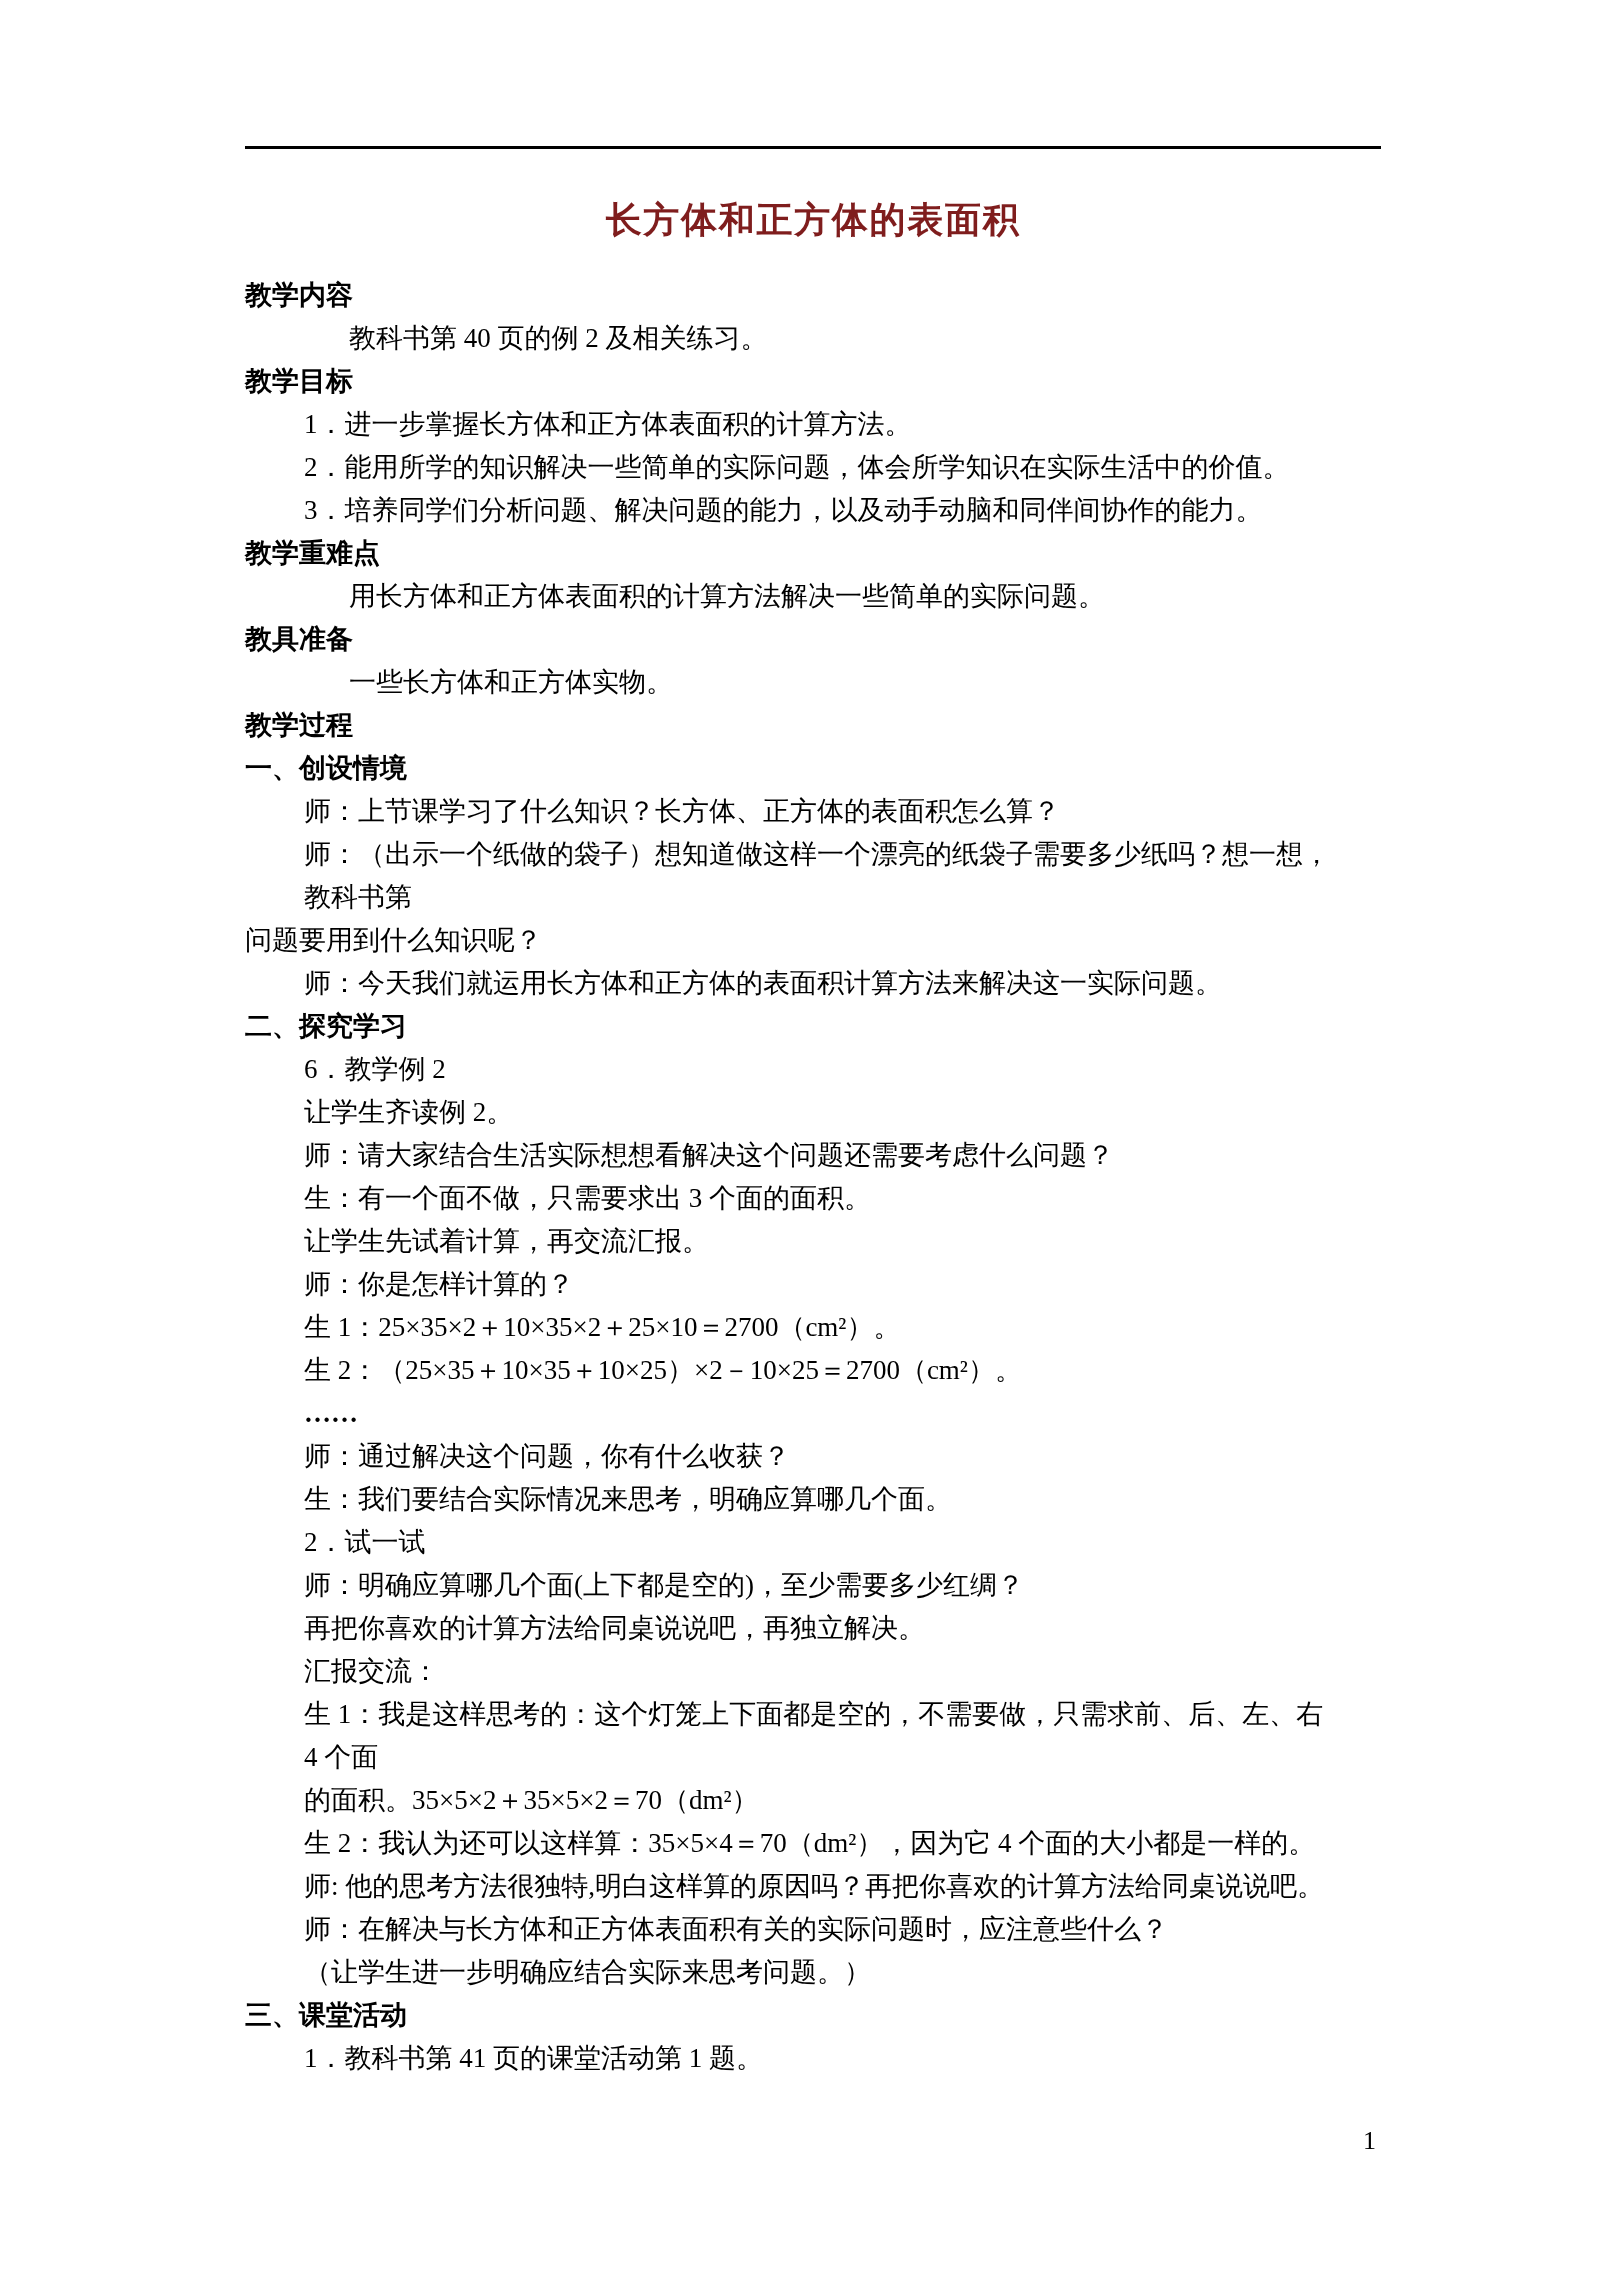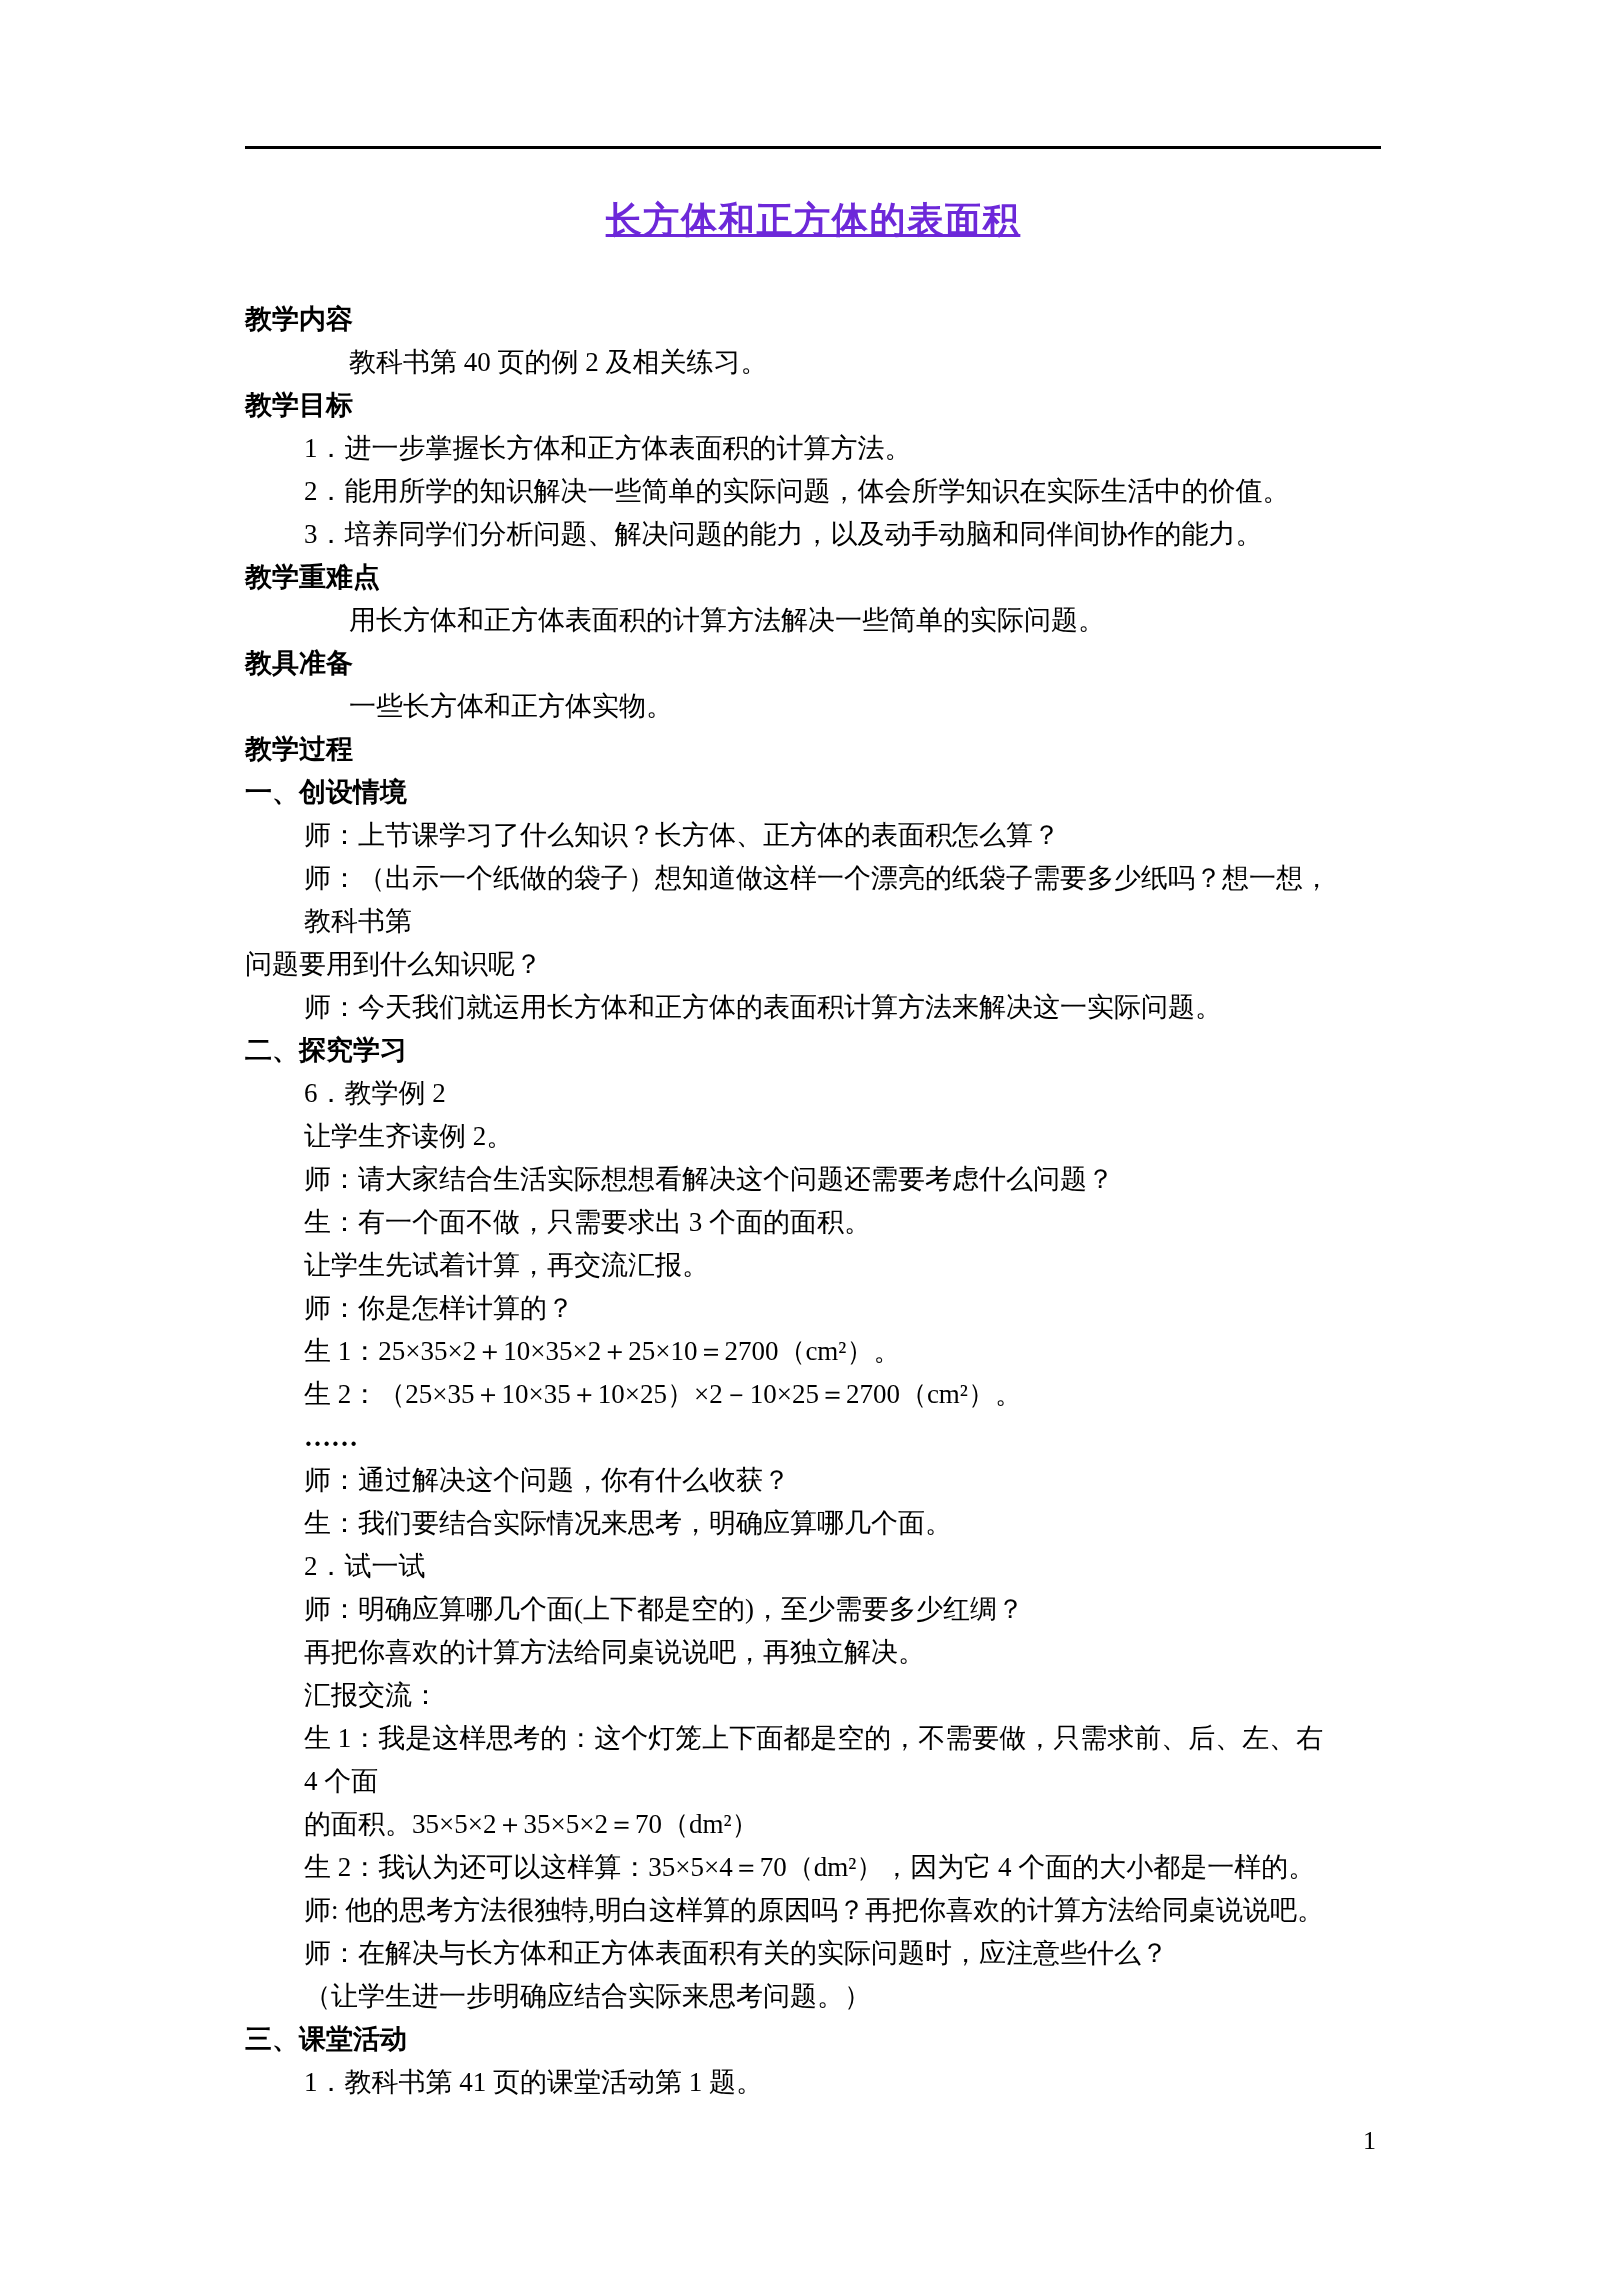--- a/index.html
+++ b/index.html
@@ -35,21 +35,20 @@
     font-size: 36px;
     font-weight: bold;
     letter-spacing: 1.7px;
     white-space: pre;
   }
   .lines {
     position: absolute;
     left: 245px;
     top: 274px;
     width: 1234px;
-    margin-top: 24px;
   }
   .line {
     height: 43px;
     line-height: 43px;
     font-size: 27px;
     white-space: pre;
   }
   .line.indent-1 { padding-left: 59px; }
   .line.indent-2 { padding-left: 104px; }
   .line.bold { font-weight: bold; }
@@ -62,21 +61,21 @@
     line-height: 39px;
     text-align: center;
     font-size: 26px;
   }
 </style>
 </head>
 <body>
 
 <div class="page">
   <div class="top-rule"></div>
-  <div class="doc-title" style="color: #6d28d9; text-decoration: underline;">长方体和正方体的表面积</div>
+  <div class="doc-title" style="color: #7f1d1d;">长方体和正方体的表面积</div>
   <div class="lines">
       <div class="line indent-0 bold">教学内容</div>
       <div class="line indent-2">教科书第 40 页的例 2 及相关练习。</div>
       <div class="line indent-0 bold">教学目标</div>
       <div class="line indent-1">1．进一步掌握长方体和正方体表面积的计算方法。</div>
       <div class="line indent-1">2．能用所学的知识解决一些简单的实际问题，体会所学知识在实际生活中的价值。</div>
       <div class="line indent-1">3．培养同学们分析问题、解决问题的能力，以及动手动脑和同伴间协作的能力。</div>
       <div class="line indent-0 bold">教学重难点</div>
       <div class="line indent-2">用长方体和正方体表面积的计算方法解决一些简单的实际问题。</div>
       <div class="line indent-0 bold">教具准备</div>

